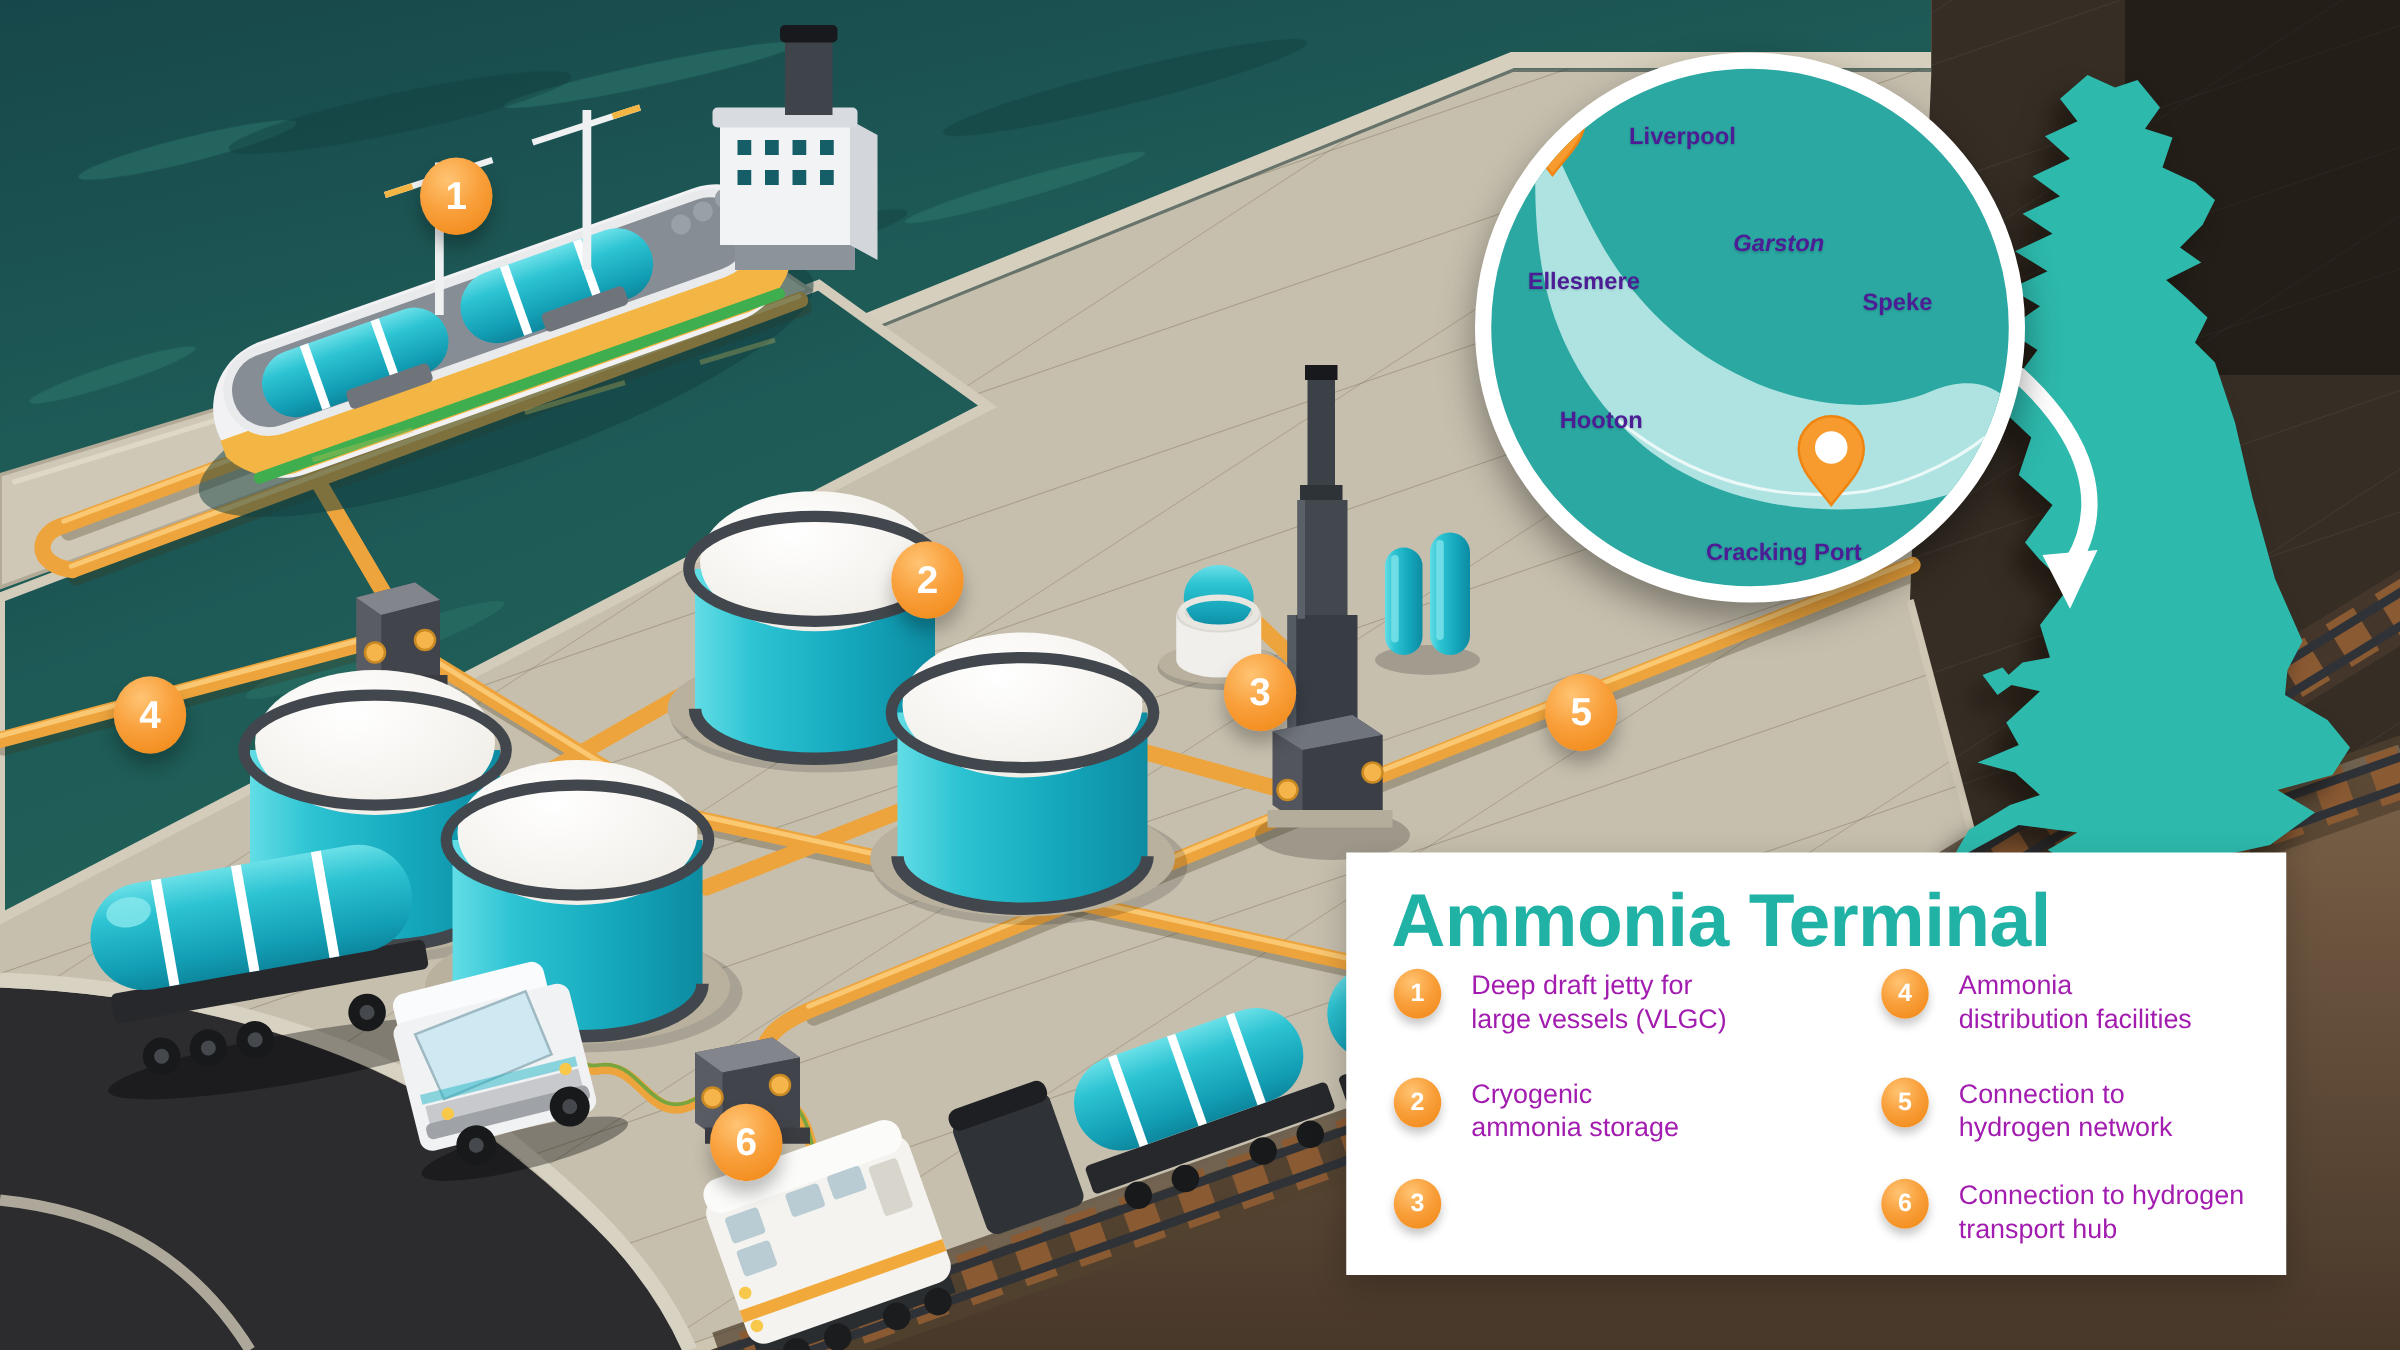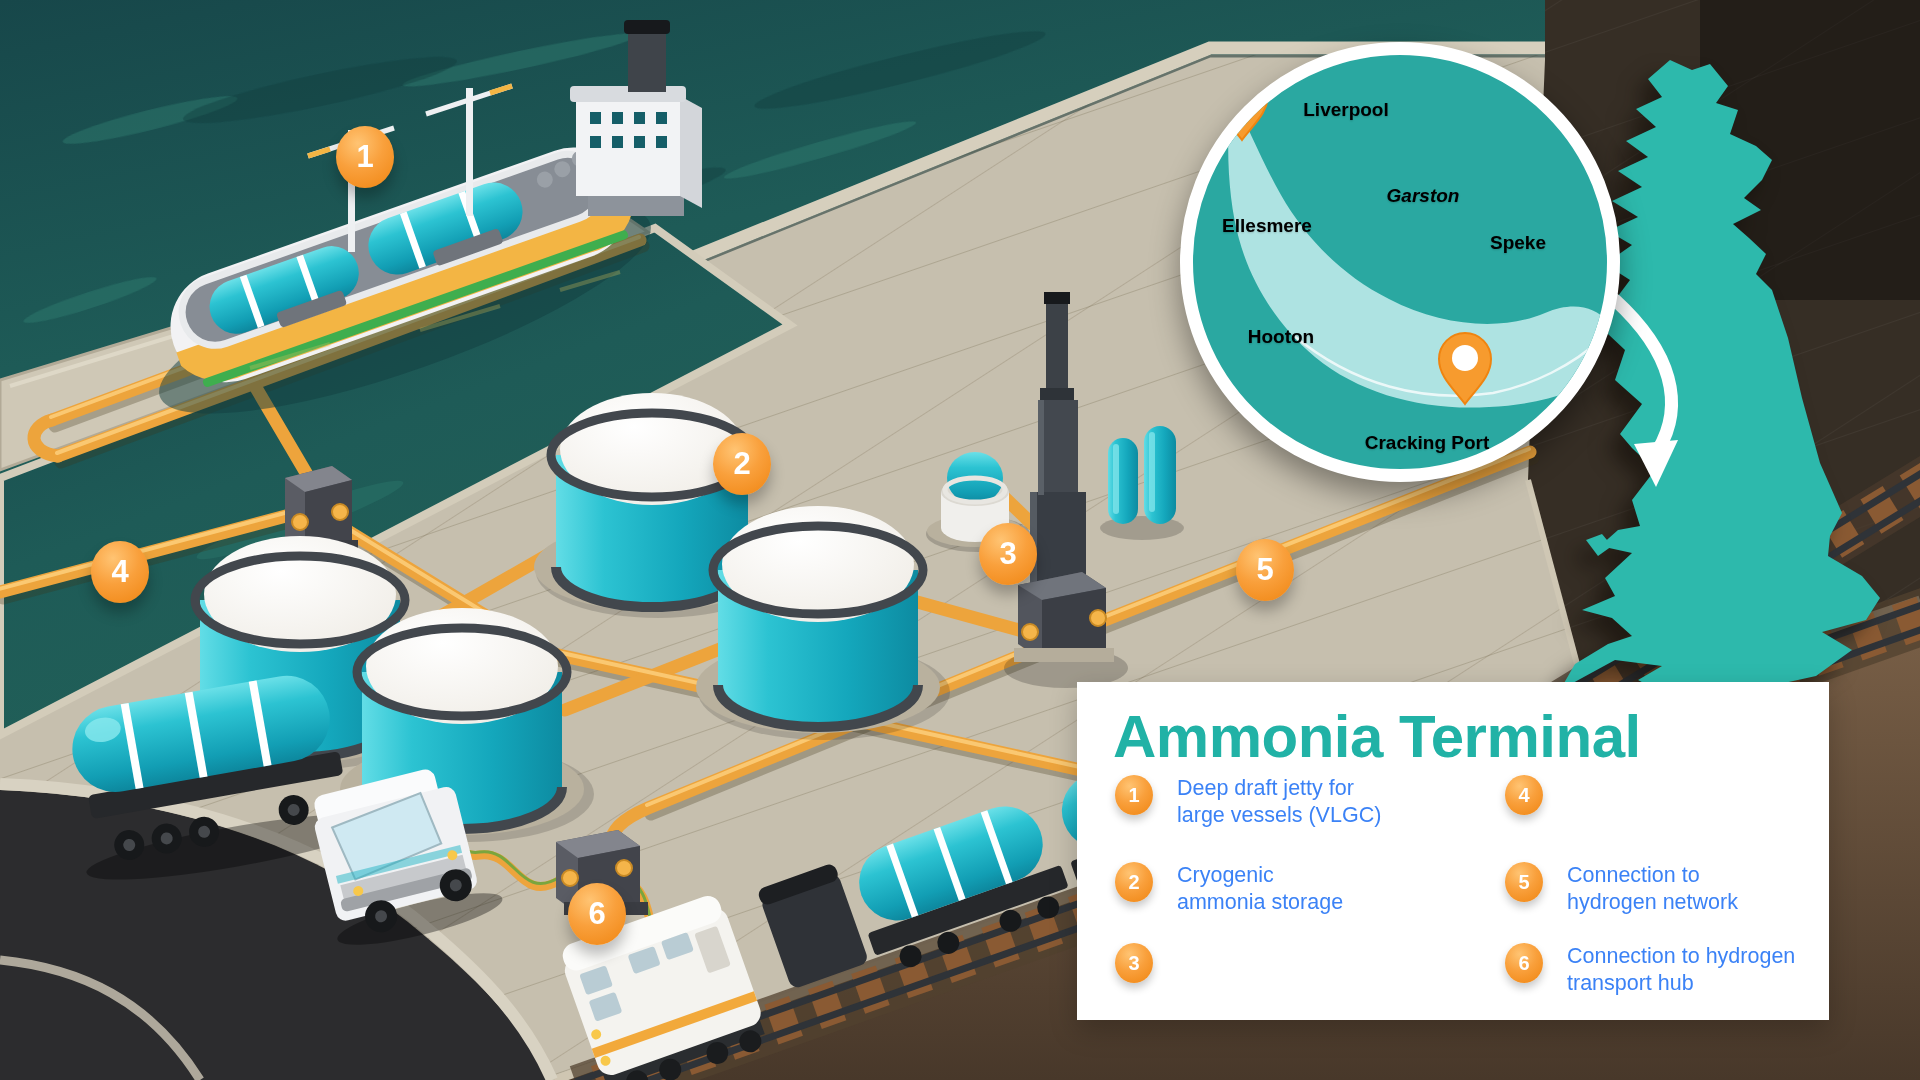--- a/index.html
+++ b/index.html
@@ -14,21 +14,21 @@
     box-shadow:0 10px 14px rgba(0,0,0,.25);
     display:flex;align-items:center;justify-content:center;
     color:#fff;font-weight:800;font-size:31px;transform:translate(-50%,-50%);}
   .b1{left:365px;top:157px;} .b2{left:742px;top:464px;} .b3{left:1008px;top:554px;}
   .b4{left:120px;top:572px;} .b5{left:1265px;top:570px;} .b6{left:597px;top:914px;}
 
   
   .inset{position:absolute;left:1180px;top:42px;width:414px;height:414px;
     background:#2aa8a1;border:13px solid #ffffff;border-radius:50%;
     box-shadow:0 14px 30px rgba(0,0,0,.38);overflow:hidden;}
-  .inset .maplabel{position:absolute;transform:translate(-50%,-50%);color:#000000;
+  .inset .maplabel{position:absolute;transform:translate(-50%,-50%);color:#4c1d95;
     font-weight:700;font-size:19px;white-space:nowrap;text-shadow:0 1px 2px rgba(0,0,0,.18);}
   .ml-0{left:153px;top:55px;} .ml-1{left:230px;top:141px;font-style:italic;} .ml-2{left:325px;top:188px;}
   .ml-3{left:74px;top:171px;} .ml-4{left:88px;top:282px;} .ml-5{left:234px;top:388px;}
   .inset svg{position:absolute;left:0;top:0;}
 
   
   #ukmap{position:absolute;left:1520px;top:48px;
          filter:drop-shadow(-12px 14px 10px rgba(15,10,4,.55));}
   #arrow{position:absolute;left:0;top:0;}
 
@@ -37,21 +37,21 @@
     background:#ffffff;box-shadow:0 10px 26px rgba(0,0,0,.22);}
   .legend .title{position:absolute;left:36px;top:20px;font-size:60px;font-weight:800;
     letter-spacing:-.5px;color:#21b2a6;}
   .litem{position:absolute;display:flex;gap:24px;align-items:flex-start;}
   .li-1{left:38px;top:93px;} .li-2{left:38px;top:180px;} .li-3{left:38px;top:261px;}
   .li-4{left:428px;top:93px;} .li-5{left:428px;top:180px;} .li-6{left:428px;top:261px;}
   .lbadge{flex:0 0 auto;width:38px;height:40px;border-radius:50%;
     background:radial-gradient(circle at 38% 28%, #ffc473 0%, #f9a03c 45%, #ef8410 100%);
     box-shadow:0 5px 8px rgba(0,0,0,.22);display:flex;align-items:center;justify-content:center;
     color:#fff;font-weight:800;font-size:20px;}
-  .ltext{font-size:21.5px;line-height:27px;color:#3b82f6;}
+  .ltext{font-size:21.5px;line-height:27px;color:#a21caf;}
 </style>
 </head>
 <body>
 
 <div class="stage">
 
 <svg id="scene" width="1920" height="1080" viewBox="0 0 1920 1080">
   <defs>
     <linearGradient id="tealV" x1="0" y1="0" x2="1" y2="0">
       <stop offset="0" stop-color="#62dde6"></stop>
@@ -553,20 +553,24 @@
   </div>
   <div class="litem li-3">
     <div class="lbadge">
           <span>3</span>
         </div>
   </div>
   <div class="litem li-4">
     <div class="lbadge">
           <span>4</span>
         </div>
+    <div class="ltext">
+      <div>Ammonia</div>
+          <div>distribution facilities</div>
+    </div>
   </div>
   <div class="litem li-5">
     <div class="lbadge">
           <span>5</span>
         </div>
     <div class="ltext">
       <div>Connection to</div>
           <div>hydrogen network</div>
     </div>
   </div>

